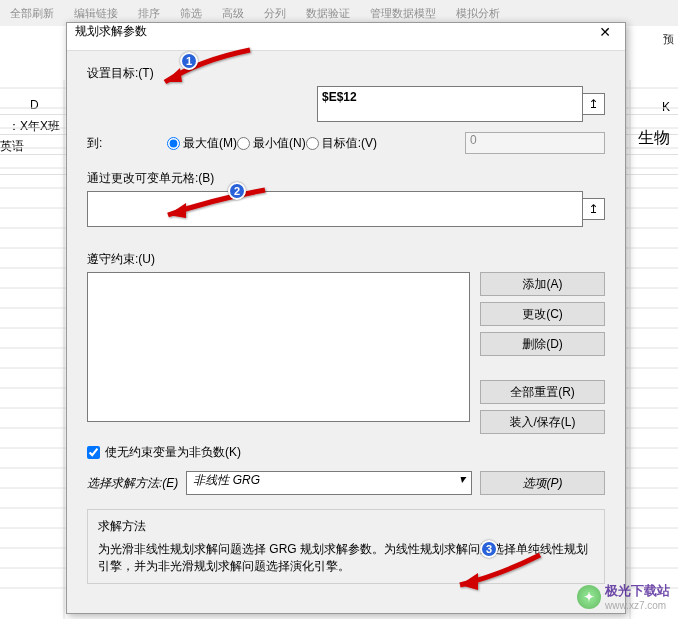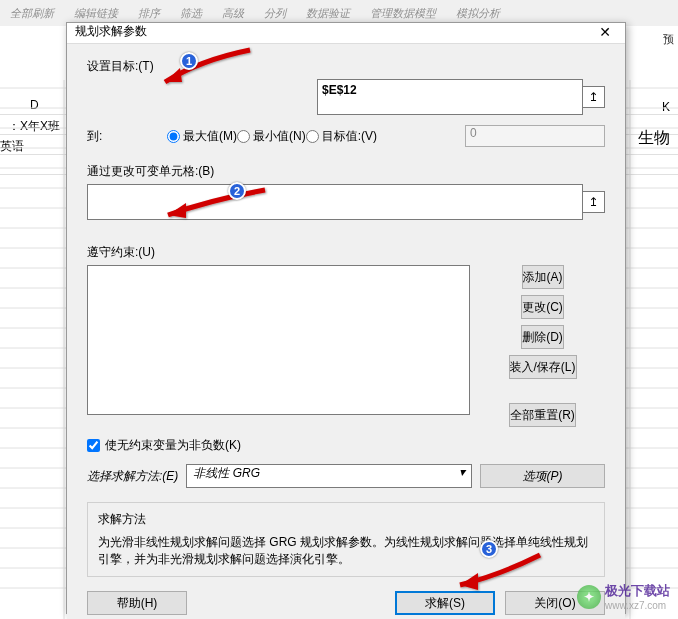--- a/index.html
+++ b/index.html
@@ -18,21 +18,21 @@
       top: 0; left: 0; right: 0;
       height: 26px;
       background: #f0f0f0;
       display: flex;
       align-items: center;
       gap: 20px;
       padding-left: 10px;
       color: #666;
       font-size: 11px;
     }
-    .bg-ribbon span { opacity: 0.7; font-style: italic; }
+    .bg-ribbon span { opacity: 0.7; }
     .bg-grid {
       position: absolute;
       top: 26px; left: 0; right: 0; bottom: 0;
     }
     
     .dialog {
       position: absolute;
       top: 22px;
       left: 66px;
       width: 560px;
@@ -124,21 +124,20 @@
       flex: 1;
       height: 150px;
       background: #fff;
       border: 1px solid #7a7a7a;
     }
     .btn-stack {
       width: 125px;
       display: flex;
       flex-direction: column;
       gap: 6px;
-      align-items: center;
     }
     .btn {
       height: 24px;
       background: #e1e1e1;
       border: 1px solid #adadad;
       cursor: pointer;
       font-size: 12px;
       display: flex;
       align-items: center;
       justify-content: center;
@@ -339,22 +338,22 @@
       <div class="range-btn">↥</div>
     </div>
 
     <div class="section-lbl" style="margin-top:14px;">遵守约束:(U)</div>
     <div class="constraints-area">
       <div class="constraints-list"></div>
       <div class="btn-stack">
         <div class="btn">添加(A)</div>
         <div class="btn">更改(C)</div>
         <div class="btn">删除(D)</div>
+        <div class="btn btn-stack-bottom">全部重置(R)</div>
         <div class="btn">装入/保存(L)</div>
-        <div class="btn btn-stack-bottom">全部重置(R)</div>
       </div>
     </div>
 
     <label class="chk-row">
       <input type="checkbox" checked="" style="">
       <span>使无约束变量为非负数(K)</span>
     </label>
 
     <div class="method-row">
       <span>选择求解方法:(E)</span>
@@ -363,26 +362,20 @@
         <span>▾</span>
       </div>
       <div class="btn">选项(P)</div>
     </div>
 
     <div class="desc-box">
       <div class="desc-title">求解方法</div>
       <div>为光滑非线性规划求解问题选择 GRG 规划求解参数。为线性规划求解问题选择单纯线性规划引擎，并为非光滑规划求解问题选择演化引擎。</div>
     </div>
 
-    <div class="footer">
-      <div class="btn">帮助(H)</div>
-      <div class="spacer"></div>
-      <div class="btn primary">求解(S)</div>
-      <div class="btn">关闭(O)</div>
-    </div>
   </div>
 </div>
 
 <svg class="arrow" style="top:0;left:0;width:678px;height:619px;">
   <defs>
     <filter id="ds">
         <feDropShadow dx="1" dy="1" stdDeviation="1" flood-opacity="0.4"></feDropShadow>
       </filter>
   </defs>
 

